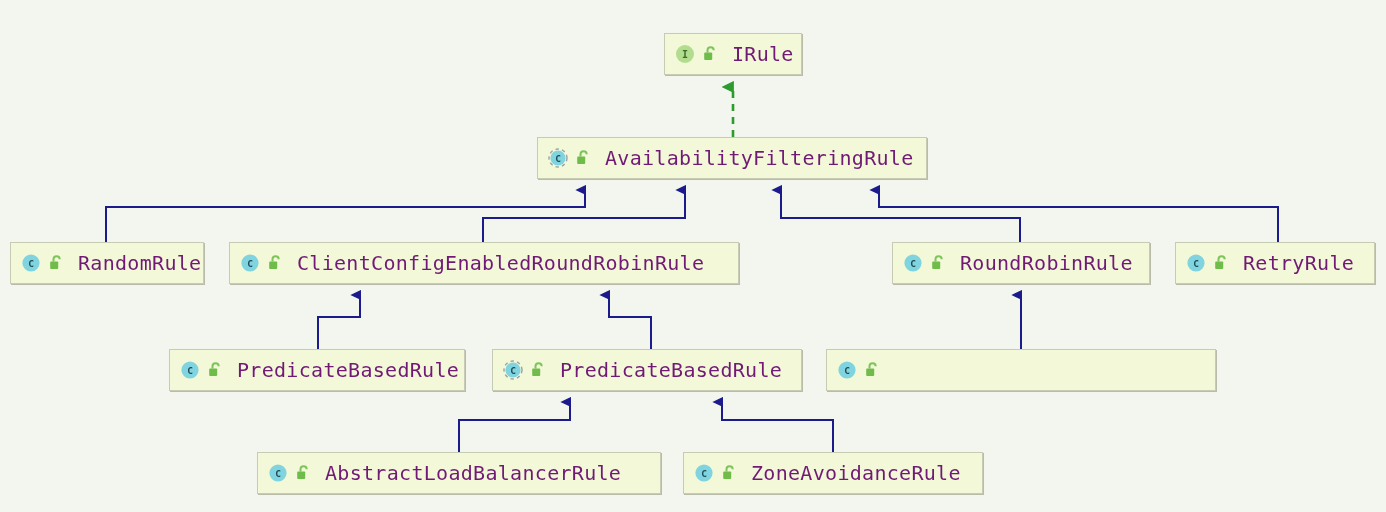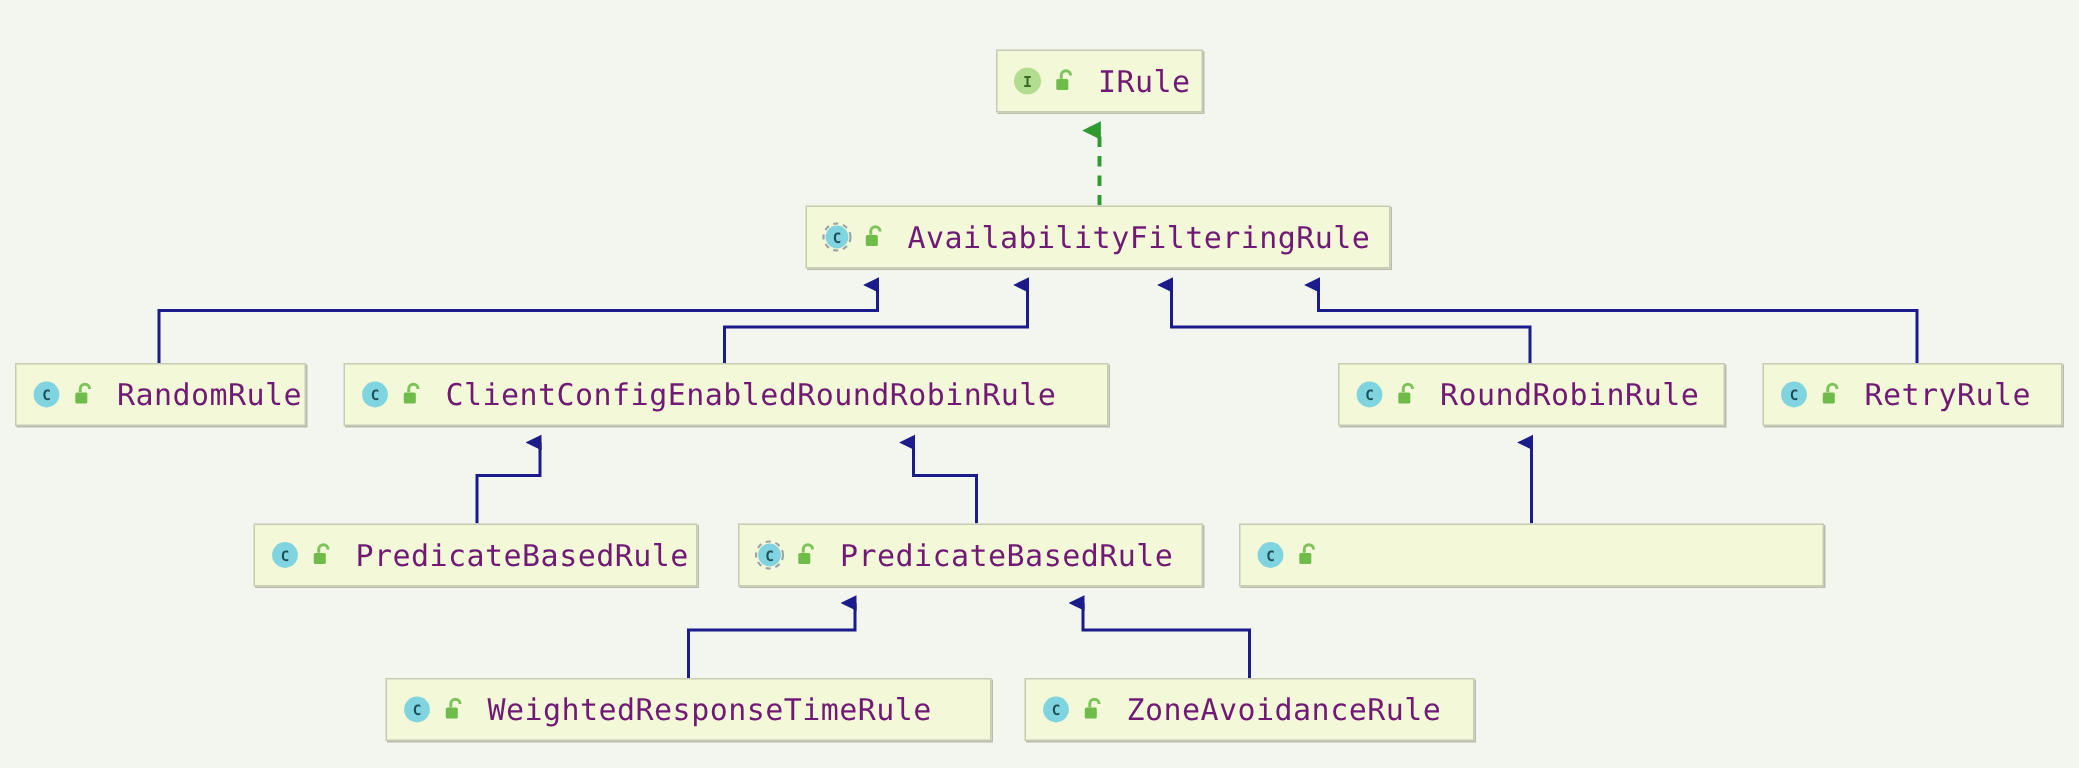--- a/index.html
+++ b/index.html
@@ -226,21 +226,21 @@
     <span class="node-icons">
       <svg class="ico" viewBox="0 0 20 20">
         <circle cx="10" cy="10" r="8.6" fill="#7fd4e0"></circle>
         <text x="10" y="13.8" text-anchor="middle" font-family="DejaVu Sans Mono, monospace" font-size="9.5" font-weight="bold" fill="#1f4d56">C</text>
       </svg>
       <svg class="ico" viewBox="0 0 20 20">
         <path d="M7.5 8.5 V6.3 a3.1 3.1 0 0 1 6.2 0" fill="none" stroke="#7dc45a" stroke-width="2"></path>
         <rect x="4.2" y="8.6" width="8" height="7.4" rx="1" fill="#6fbc4a"></rect>
       </svg>
     </span>
-    <span class="node-label">WeightedResponseTimeRule</span>
+    <span class="node-label">AbstractLoadBalancerRule</span>
   </div>
 
   <div class="node" style="left:683px; top:452px; width:300px;">
     <span class="node-icons">
       <svg class="ico" viewBox="0 0 20 20">
         <circle cx="10" cy="10" r="8.6" fill="#7fd4e0"></circle>
         <text x="10" y="13.8" text-anchor="middle" font-family="DejaVu Sans Mono, monospace" font-size="9.5" font-weight="bold" fill="#1f4d56">C</text>
       </svg>
       <svg class="ico" viewBox="0 0 20 20">
         <path d="M7.5 8.5 V6.3 a3.1 3.1 0 0 1 6.2 0" fill="none" stroke="#7dc45a" stroke-width="2"></path>

